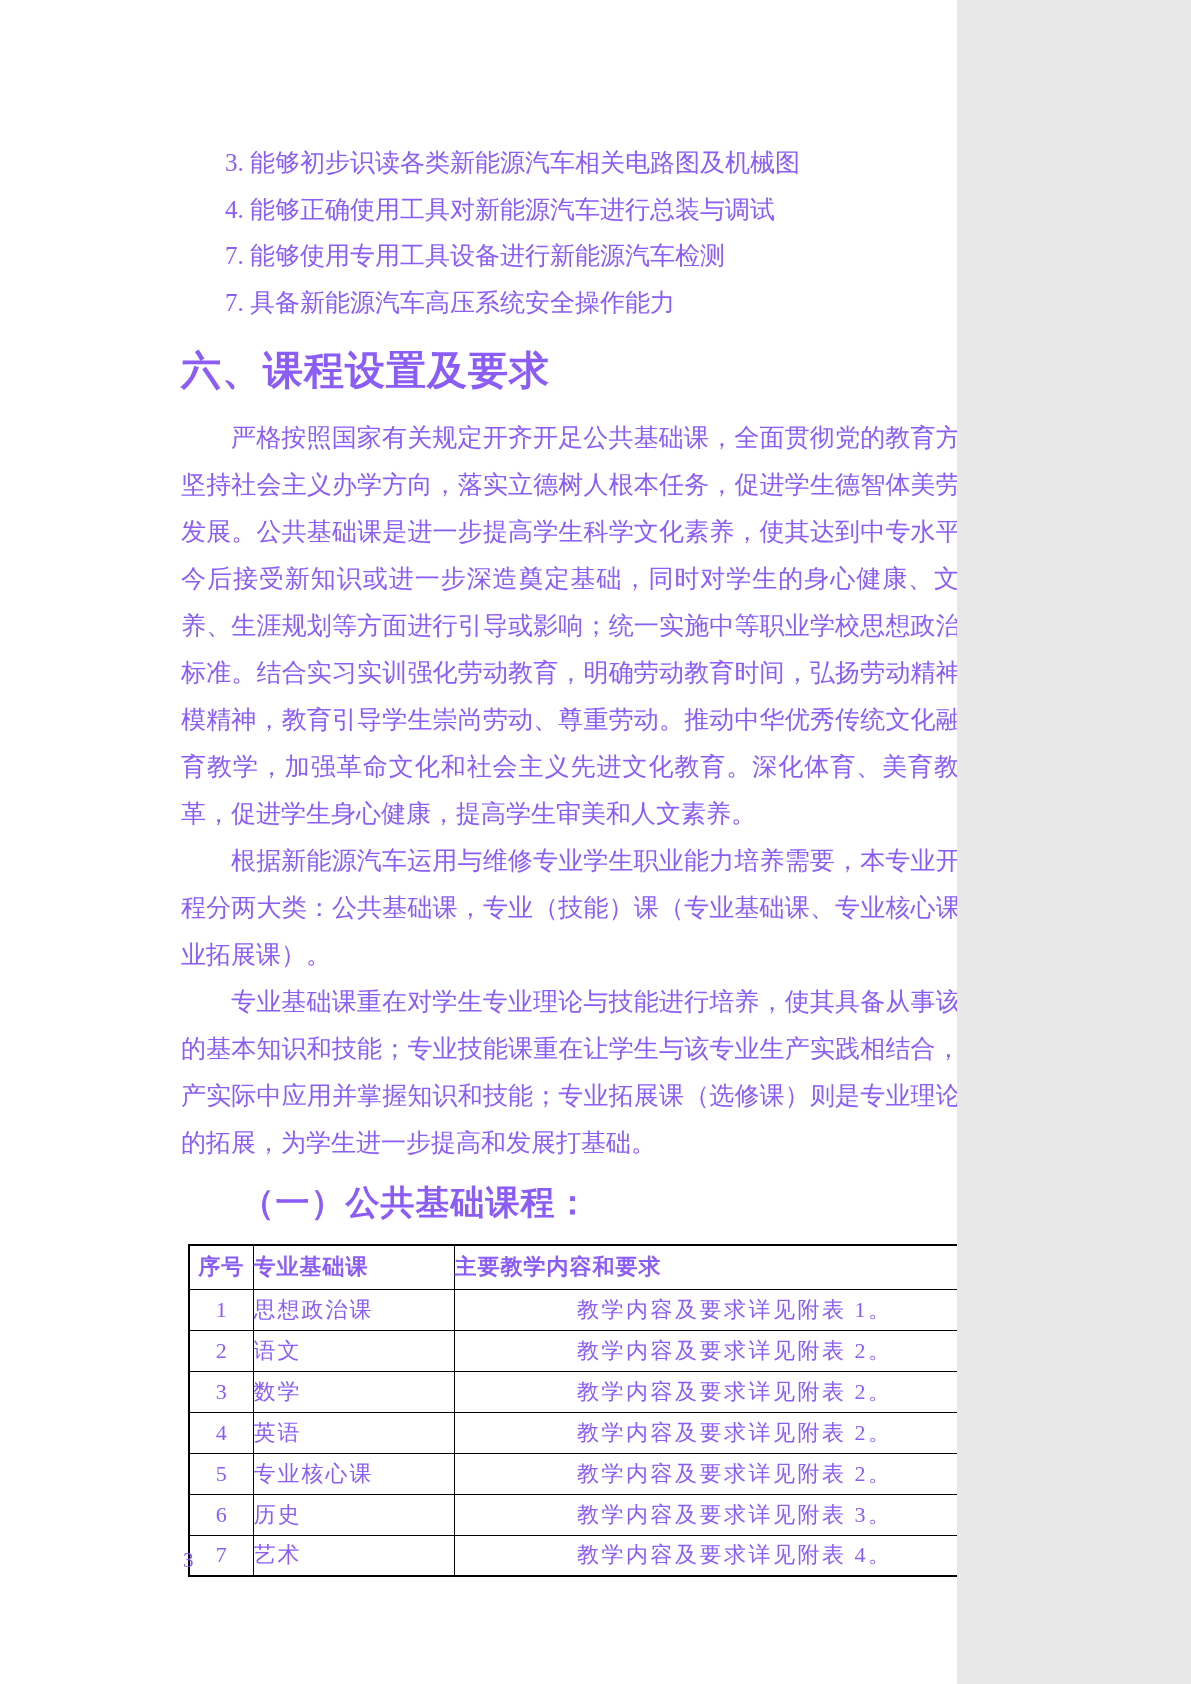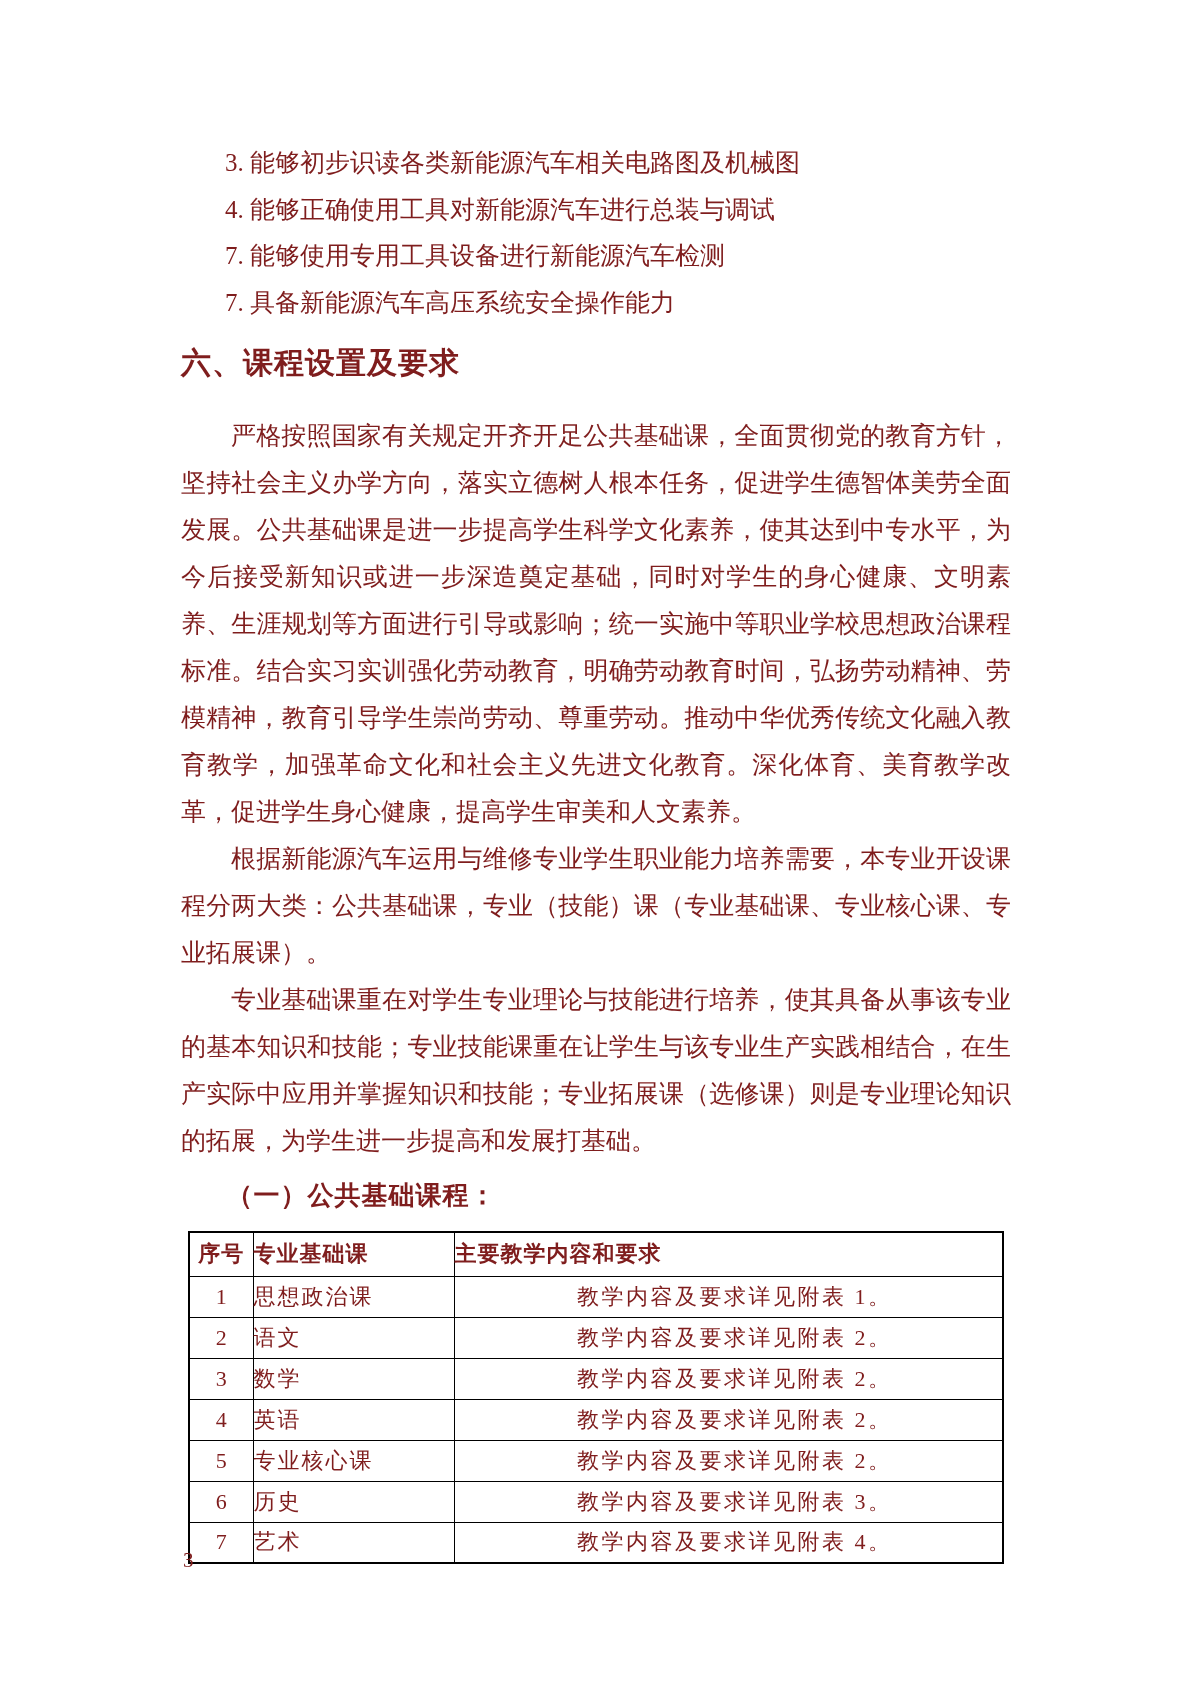--- a/index.html
+++ b/index.html
@@ -3,53 +3,53 @@
 <meta charset="utf-8">
 <style>
   * { margin: 0; padding: 0; box-sizing: border-box; }
   html, body { background: #e8e8e8; }
   body {
     width: 1191px; height: 1684px;
     font-family: "Liberation Serif", "DejaVu Serif", serif;
   }
   .page {
     position: relative;
-    width: 1191px; height: 1684px;
+    width: 957px; height: 1684px;
     background: #ffffff;
-    color: #7f1d1d;
+    color: #8b5cf6;
     overflow: hidden;
   }
   .content {
     position: absolute;
     left: 181px; top: 140px;
     width: 830px;
   }
   .ability-list { }
   .ability-item {
     font-size: 25px;
     line-height: 46.5px;
     padding-left: 44px;
     white-space: nowrap;
   }
   .section-heading {
     font-family: "Liberation Sans", "DejaVu Sans", sans-serif;
-    font-size: 30px;
+    font-size: 40px;
     font-weight: bold;
     margin-top: 17px;
-    margin-bottom: 28px;
+    margin-bottom: 16px;
     letter-spacing: 1px;
   }
   .body-para {
     font-size: 25px;
     line-height: 47px;
     text-align: justify;
     text-indent: 2em;
   }
   .subsection-heading {
-    font-size: 26px;
+    font-size: 34px;
     font-weight: bold;
     margin-top: 14px;
     text-indent: 1.75em;
     letter-spacing: 1px;
   }
   .course-table {
     border-collapse: collapse;
     table-layout: fixed;
     width: 814px;
     margin-left: 7px;

